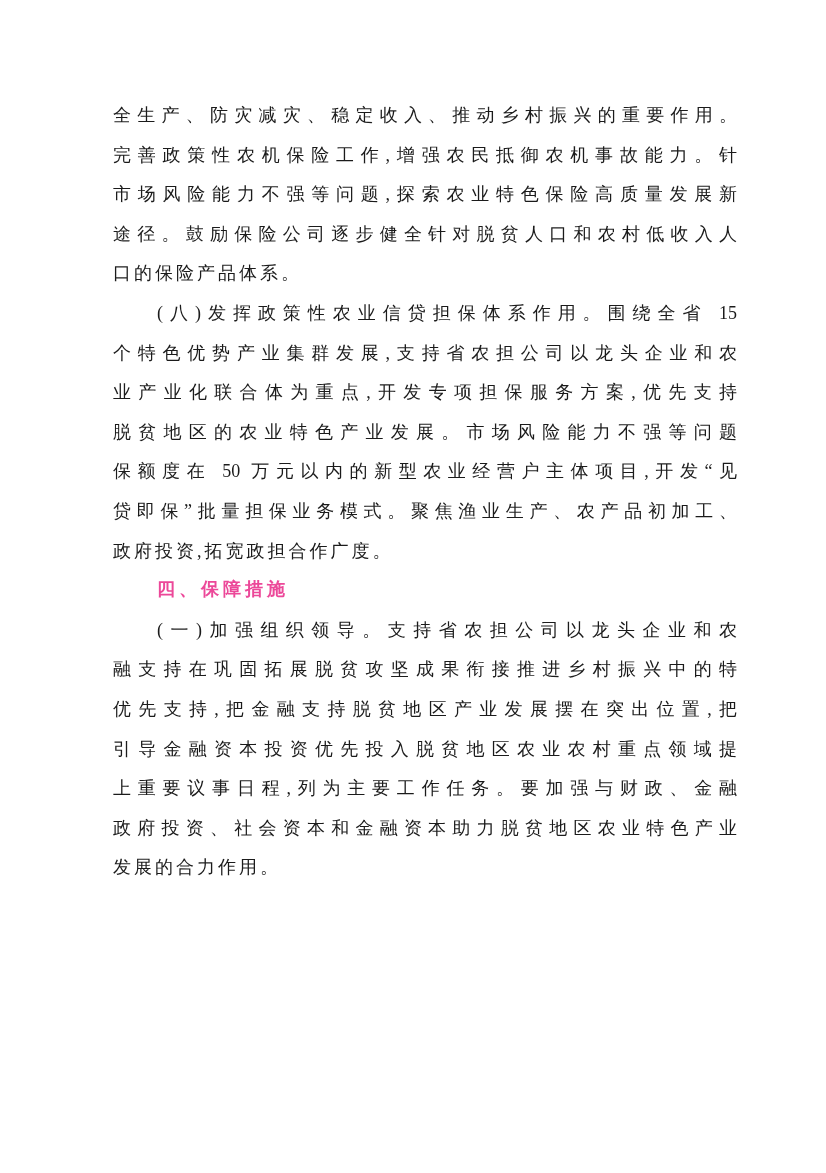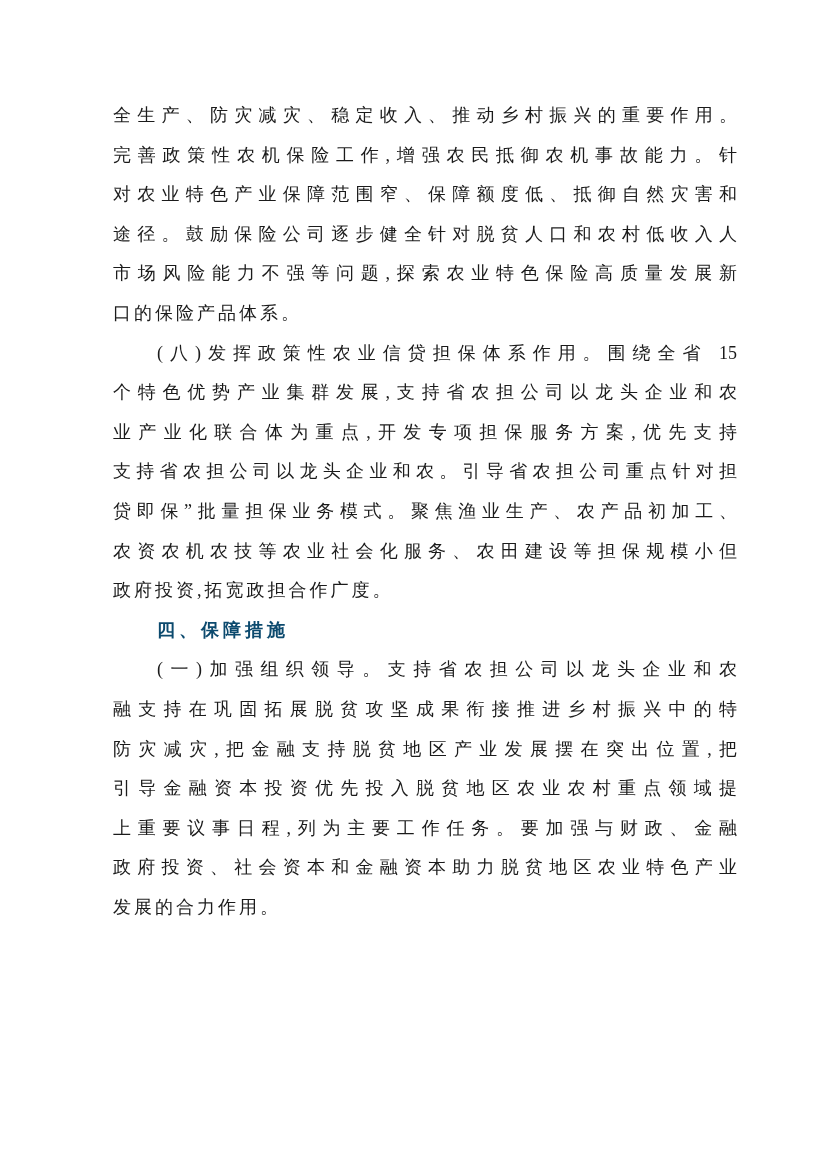--- a/index.html
+++ b/index.html
@@ -37,46 +37,45 @@
     text-align-last: justify;
     text-justify: distribute;
     letter-spacing: 0;
   }
   
   .ind {
     text-indent: 44px;
   }
   
   .hd {
-    font-family: Liberation Sans, sans-serif;
+    font-family: Liberation Mono, monospace;
     font-weight: 700;
-    color: #0c4a6e;
+    color: #ec4899;
     letter-spacing: 4px;
   }
 </style>
 </head>
 <body>
 
 <div class="page">
   <div class="textblock">
     <div class="ln fill">全生产、防灾减灾、稳定收入、推动乡村振兴的重要作用。</div>
     <div class="ln fill">完善政策性农机保险工作,增强农民抵御农机事故能力。针</div>
-    <div class="ln fill">对农业特色产业保障范围窄、保障额度低、抵御自然灾害和</div>
+    <div class="ln fill">市场风险能力不强等问题,探索农业特色保险高质量发展新</div>
     <div class="ln fill">途径。鼓励保险公司逐步健全针对脱贫人口和农村低收入人</div>
-    <div class="ln fill">市场风险能力不强等问题,探索农业特色保险高质量发展新</div>
     <div class="ln">口的保险产品体系。</div>
     <div class="ln ind fill">(八)发挥政策性农业信贷担保体系作用。围绕全省 15</div>
     <div class="ln fill">个特色优势产业集群发展,支持省农担公司以龙头企业和农</div>
     <div class="ln fill">业产业化联合体为重点,开发专项担保服务方案,优先支持</div>
-    <div class="ln fill">支持省农担公司以龙头企业和农。引导省农担公司重点针对担</div>
+    <div class="ln fill">脱贫地区的农业特色产业发展。市场风险能力不强等问题</div>
+    <div class="ln fill">保额度在 50 万元以内的新型农业经营户主体项目,开发“见</div>
     <div class="ln fill">贷即保”批量担保业务模式。聚焦渔业生产、农产品初加工、</div>
-    <div class="ln fill">农资农机农技等农业社会化服务、农田建设等担保规模小但</div>
     <div class="ln">政府投资,拓宽政担合作广度。</div>
     <div class="ln ind hd">四、保障措施</div>
     <div class="ln ind fill">(一)加强组织领导。支持省农担公司以龙头企业和农</div>
     <div class="ln fill">融支持在巩固拓展脱贫攻坚成果衔接推进乡村振兴中的特</div>
-    <div class="ln fill">防灾减灾,把金融支持脱贫地区产业发展摆在突出位置,把</div>
+    <div class="ln fill">优先支持,把金融支持脱贫地区产业发展摆在突出位置,把</div>
     <div class="ln fill">引导金融资本投资优先投入脱贫地区农业农村重点领域提</div>
     <div class="ln fill">上重要议事日程,列为主要工作任务。要加强与财政、金融</div>
     <div class="ln fill">政府投资、社会资本和金融资本助力脱贫地区农业特色产业</div>
     <div class="ln">发展的合力作用。</div>
   </div>
 </div>
 
 </body></html>

